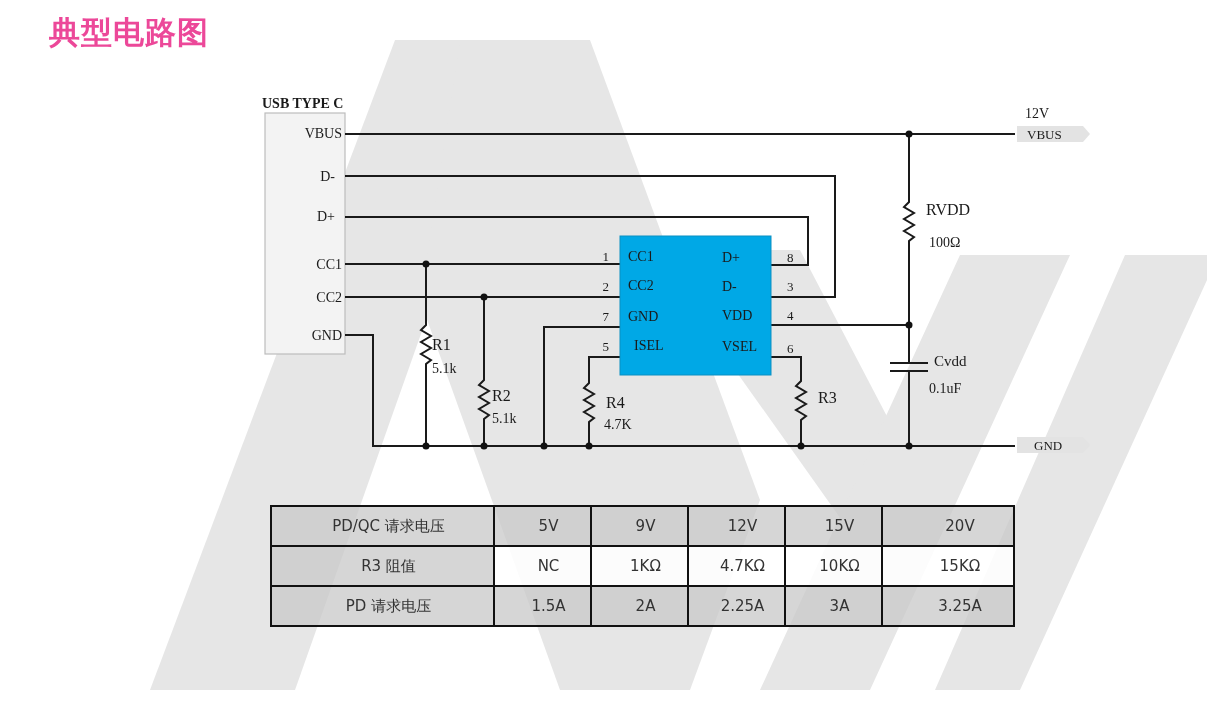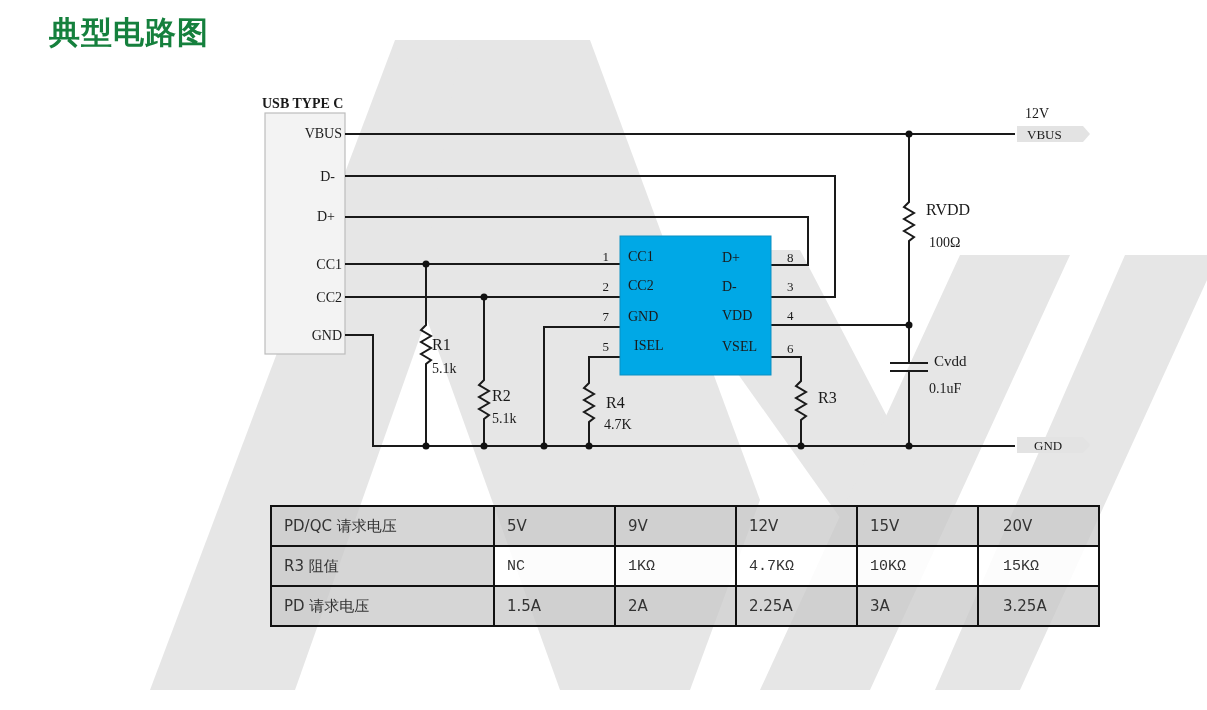--- a/index.html
+++ b/index.html
@@ -1,29 +1,29 @@
 <!DOCTYPE html>
 <html><head>
 <meta charset="utf-8">
 <style>
   html,body{margin:0;padding:0;background:#ffffff;}
   body{width:1207px;height:710px;position:relative;overflow:hidden;font-family:"DejaVu Sans",sans-serif;}
   #watermark{position:absolute;left:0;top:0;width:1207px;height:710px;z-index:0;}
-  #title{position:absolute;left:49px;top:12px;font-size:31px;font-weight:bold;color:#15803d;letter-spacing:1px;z-index:2;font-family:Liberation Mono, monospace;}
+  #title{position:absolute;left:49px;top:12px;font-size:31px;font-weight:bold;color:#ec4899;letter-spacing:1px;z-index:2;font-family:Liberation Mono, monospace;}
   #schematic{position:absolute;left:0;top:0;width:1207px;height:500px;z-index:1;}
   #schematic text{font-family:"Liberation Serif","DejaVu Serif",serif;fill:#1a1a1a;}
   .wire{stroke:#1a1a1a;stroke-width:2;fill:none;}
   .dot{fill:#111;}
-  #spec-table{position:absolute;left:270px;top:505px;border-collapse:collapse;z-index:2;font-family:"DejaVu Sans",sans-serif;font-size:15px;color:#333;}
+  #spec-table{position:absolute;left:270px;top:505px;border-collapse:collapse;z-index:2;font-family:"DejaVu Sans",sans-serif;font-size:15px;color:#333;text-align:center;}
   #spec-table td{border:2px solid #111;height:40px;padding:0 0 0 12px;box-sizing:border-box;}
   #spec-table td.c0{width:223px;background:rgba(200,200,200,0.75);}
-  #spec-table td.cv{width:121px;}
-  #spec-table td.cv.c5{width:121px;padding-left:24px;}
+  #spec-table td.cv{width:97px;}
+  #spec-table td.cv.c5{width:132px;padding-left:24px;}
   #spec-table tr.shade td.cv{background:rgba(200,200,200,0.75);}
-  #spec-table tr.plain td.cv{background:rgba(255,255,255,0.85);font-family:Liberation Mono, monospace;}
+  #spec-table tr.plain td.cv{background:rgba(255,255,255,0.85);}
 </style>
 </head>
 <body>
 
 <svg id="watermark" viewBox="0 0 1207 710">
   <g fill="#e6e6e6">
     <polygon points="395,40 525,40 295,690 150,690"></polygon>
     <polygon points="460,40 590,40 760,500 690,690 560,690 420,300"></polygon>
     <polygon points="650,250 800,250 915,470 870,560"></polygon>
     <polygon points="960,255 1070,255 870,690 760,690"></polygon>

